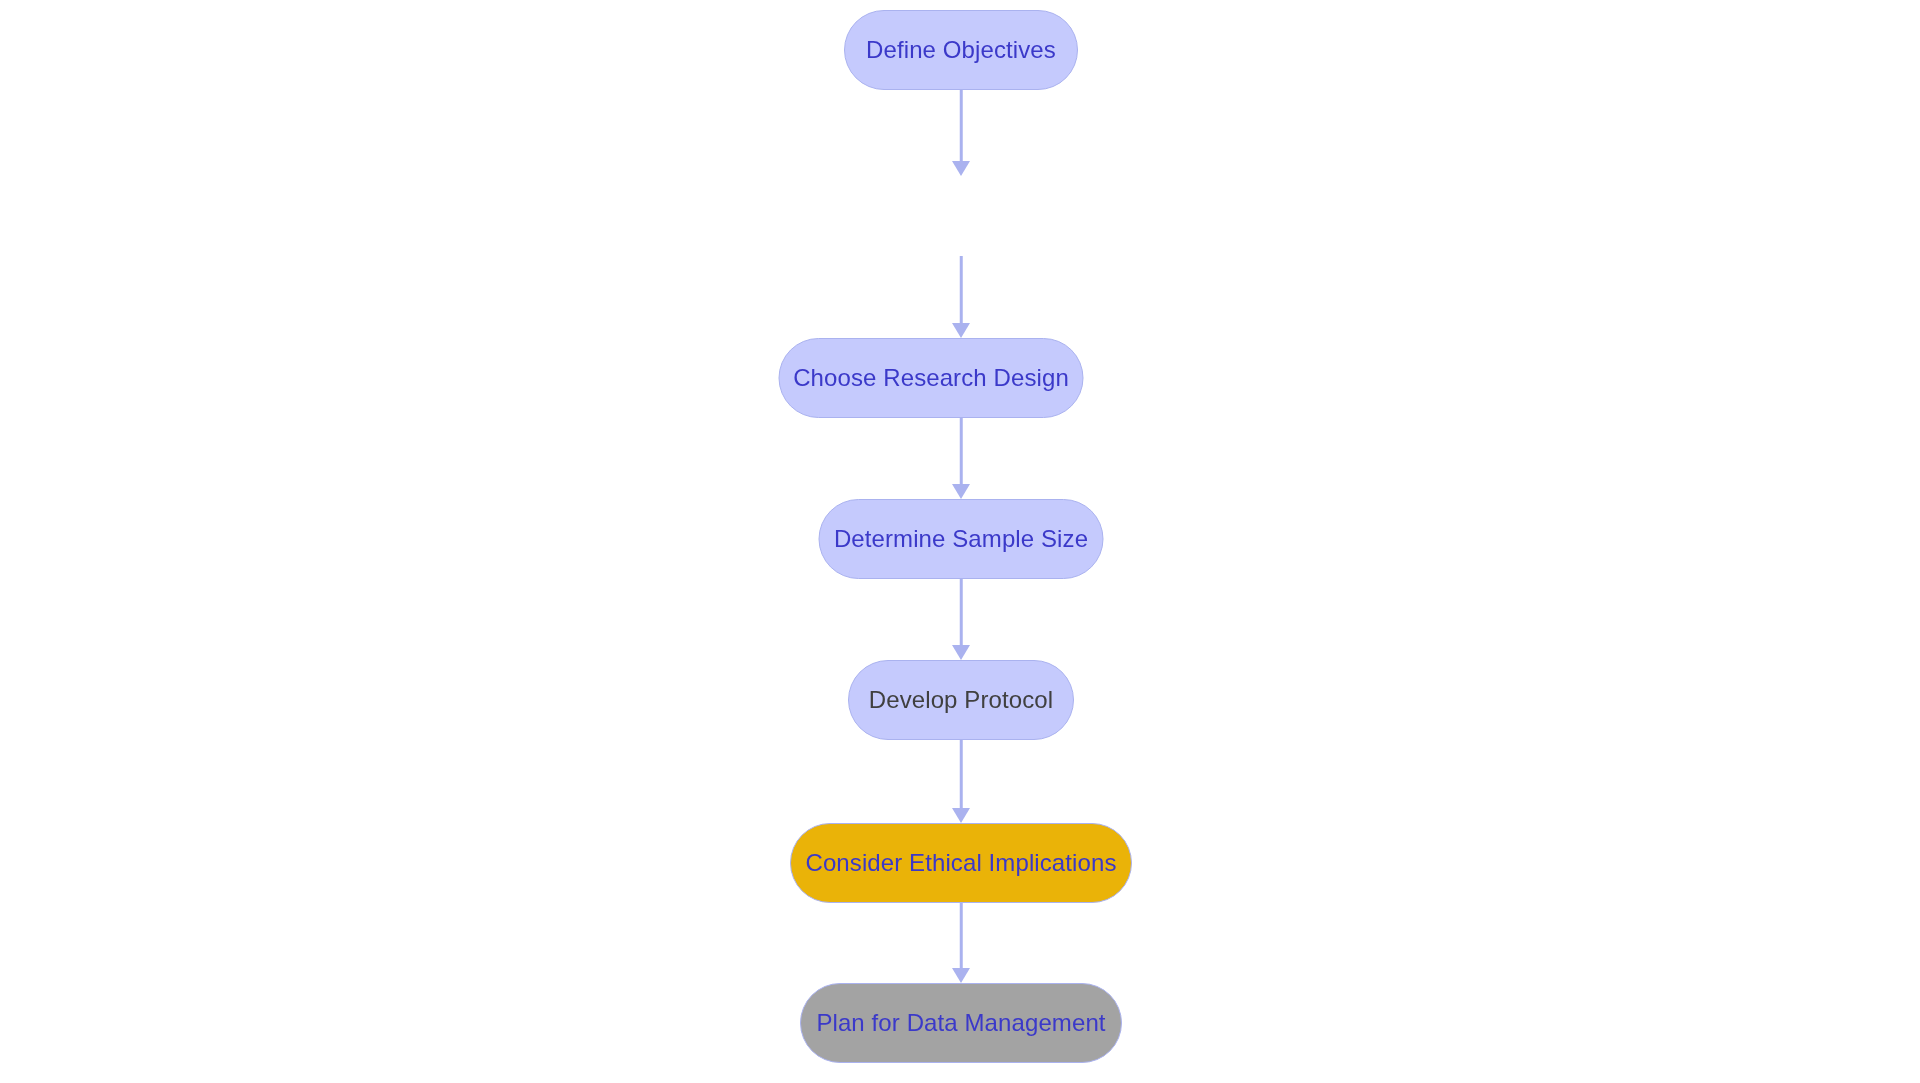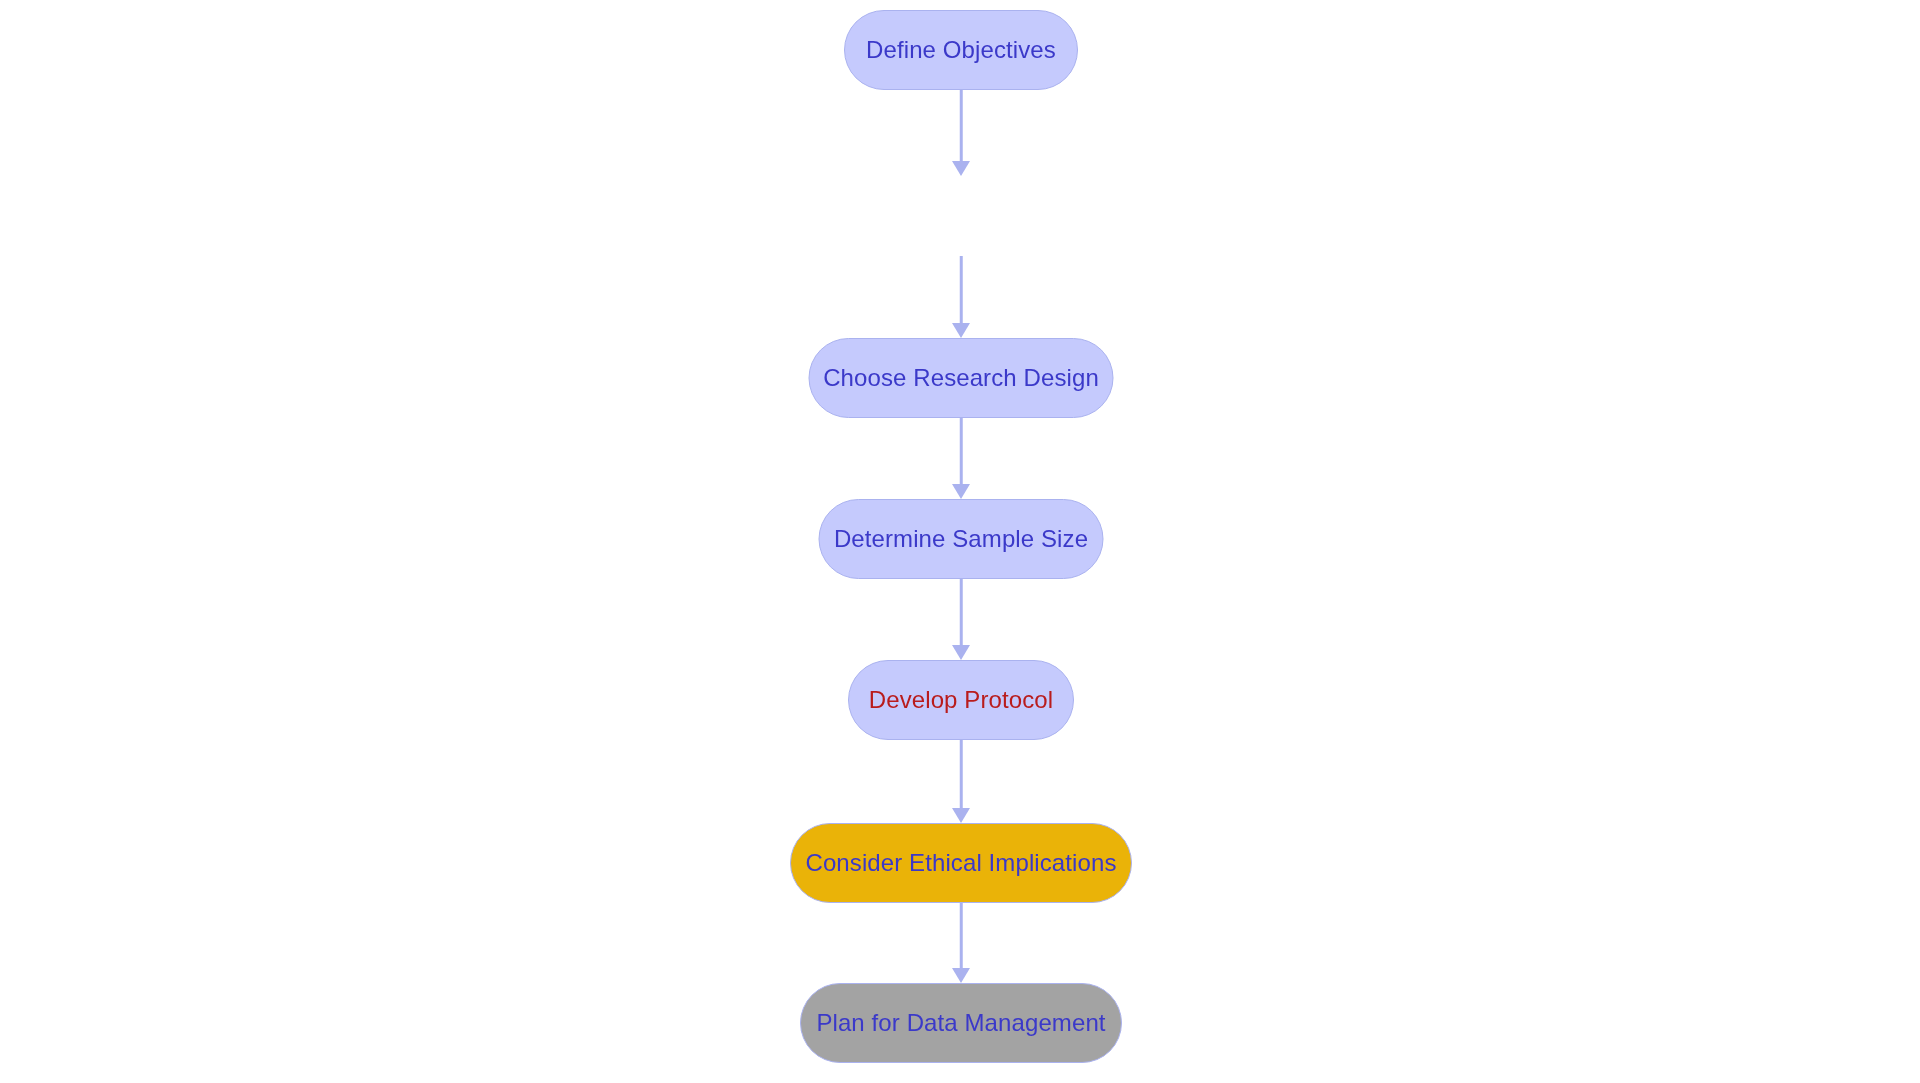--- a/index.html
+++ b/index.html
@@ -96,28 +96,28 @@
       <div class="flow-edge-line" style="height: 69px; background: rgb(170, 178, 239);"></div>
       <div class="flow-edge-arrowhead" style="border-top-color: rgb(170, 178, 239);"></div>
     </div>
     <div class="flow-edge" style="left: 961px; top: 903px; height: 80px; width: 20px;">
       <div class="flow-edge-line" style="height: 66px; background: rgb(170, 178, 239);"></div>
       <div class="flow-edge-arrowhead" style="border-top-color: rgb(170, 178, 239);"></div>
     </div>
     <div class="flow-node" style="left: 961px; top: 10px; width: 234px; height: 80px; background: rgb(197, 202, 253); border-color: rgb(170, 178, 239);">
       <span class="flow-node-label" style="color: rgb(59, 57, 201);">Define Objectives</span>
     </div>
-    <div class="flow-node" style="left: 961px; top: 338px; width: 305px; height: 80px; background: rgb(197, 202, 253); border-color: rgb(170, 178, 239);">
+    <div class="flow-node" style="left: 931px; top: 338px; width: 305px; height: 80px; background: rgb(197, 202, 253); border-color: rgb(170, 178, 239);">
       <span class="flow-node-label" style="color: rgb(59, 57, 201);">Choose Research Design</span>
     </div>
     <div class="flow-node" style="left: 961px; top: 499px; width: 285px; height: 80px; background: rgb(197, 202, 253); border-color: rgb(170, 178, 239);">
       <span class="flow-node-label" style="color: rgb(59, 57, 201);">Determine Sample Size</span>
     </div>
     <div class="flow-node" style="left: 961px; top: 660px; width: 226px; height: 80px; background: rgb(197, 202, 253); border-color: rgb(170, 178, 239);">
-      <span class="flow-node-label" style="color: #b91c1c;">Develop Protocol</span>
+      <span class="flow-node-label" style="color: #404040;">Develop Protocol</span>
     </div>
     <div class="flow-node" style="left: 961px; top: 823px; width: 342px; height: 80px; background: #eab308; border-color: rgb(170, 178, 239);">
       <span class="flow-node-label" style="color: rgb(59, 57, 201);">Consider Ethical Implications</span>
     </div>
     <div class="flow-node" style="left: 961px; top: 983px; width: 322px; height: 80px; background: #a3a3a3; border-color: rgb(170, 178, 239);">
       <span class="flow-node-label" style="color: rgb(59, 57, 201);">Plan for Data Management</span>
     </div>
   </div>
 
 </body></html>

